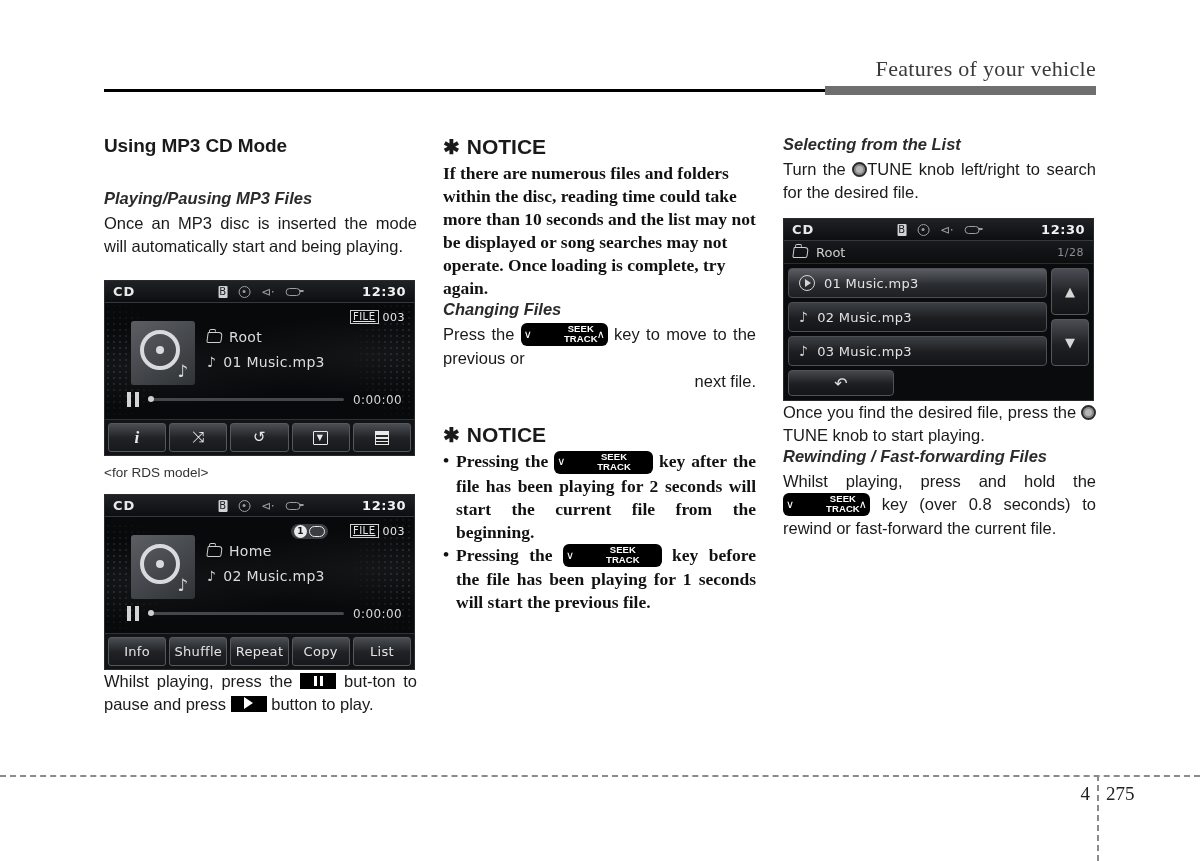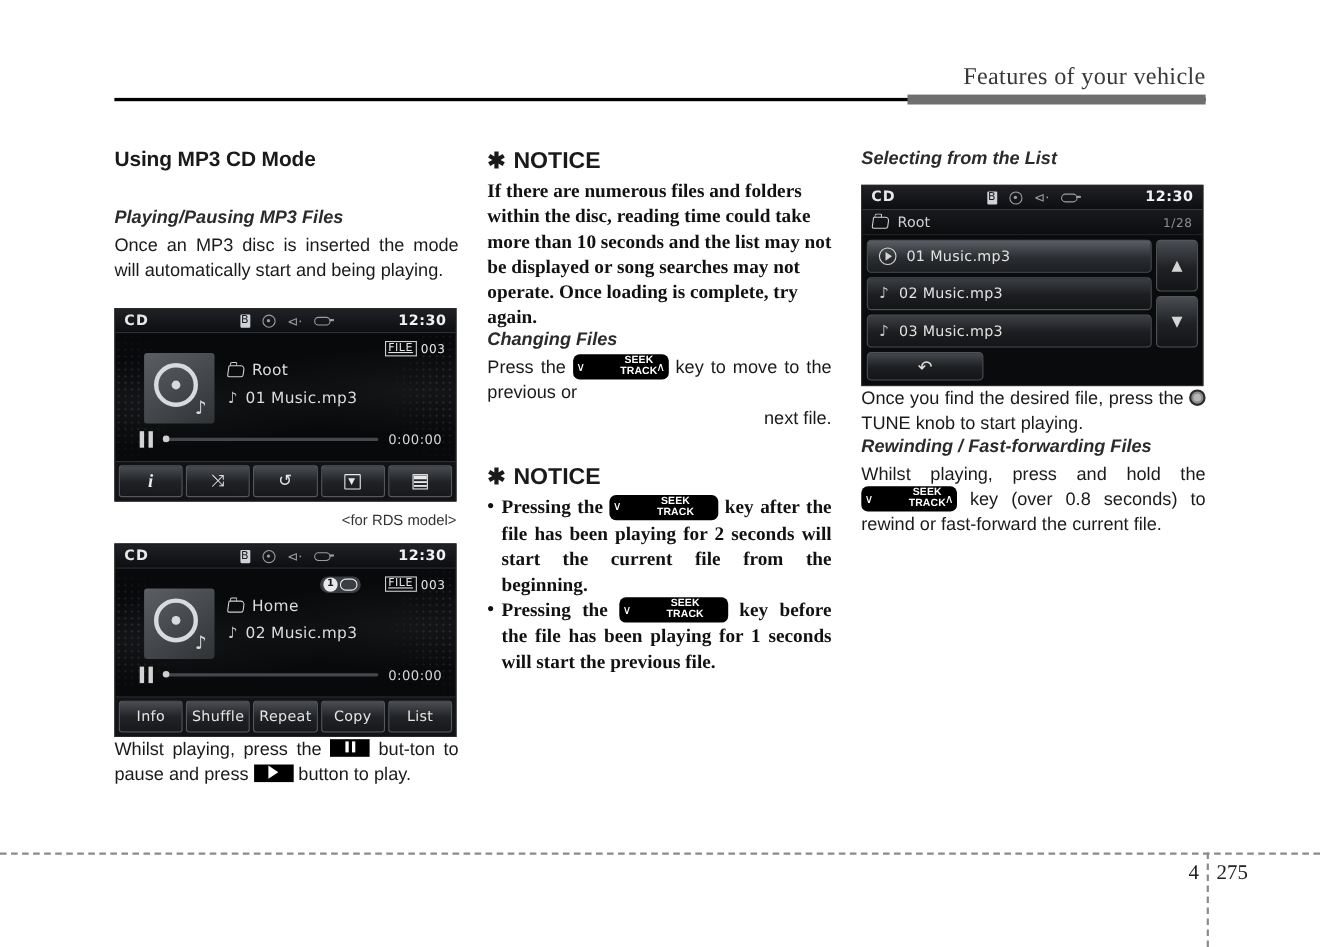--- a/index.html
+++ b/index.html
@@ -583,21 +583,21 @@
     color: #e2e2e2;
     display: flex;
     align-items: center;
     justify-content: center;
     font-size: 16px;
   }
 
   .caption {
     font-size: 13.5px;
     color: #333;
-    text-align: right;
+    text-align: left;
     margin: 9px 2px 0 0;
   }
 
   
   .footer-rule {
     position: absolute;
     left: 0; right: 0;
     top: 775px;
     border-top: 2px dashed #8b8b8b;
   }
@@ -787,20 +787,22 @@
       <span>key after the file has been playing for 2 seconds will start the current file from the beginning.</span></li>
     <li><span>Pressing the</span>
       <span class="seek-key wide"><span class="chev dn">∨</span><span class="stack"><span>SEEK</span><span>TRACK</span></span></span>
       <span>key before the file has been playing for 1 seconds will start the previous file.</span></li>
   </ul>
 </div>
 
 <div class="col col-3">
 
   <h3 class="sub-title">Selecting from the List</h3>
+  <p class="body"><span>Turn the</span>
+    <span class="tune-knob"></span><span>TUNE knob left/right to search for the desired file.</span></p>
 
   <div class="screen mt14">
     <div class="statusbar">
       <span class="sb-mode">CD</span>
       <span class="sb-icons">
         <span class="ic-bt">B</span>
         <span class="ic-disc"></span>
         <span class="ic-usb">⊲⋅</span>
         <span class="ic-aux"></span>
       </span>

